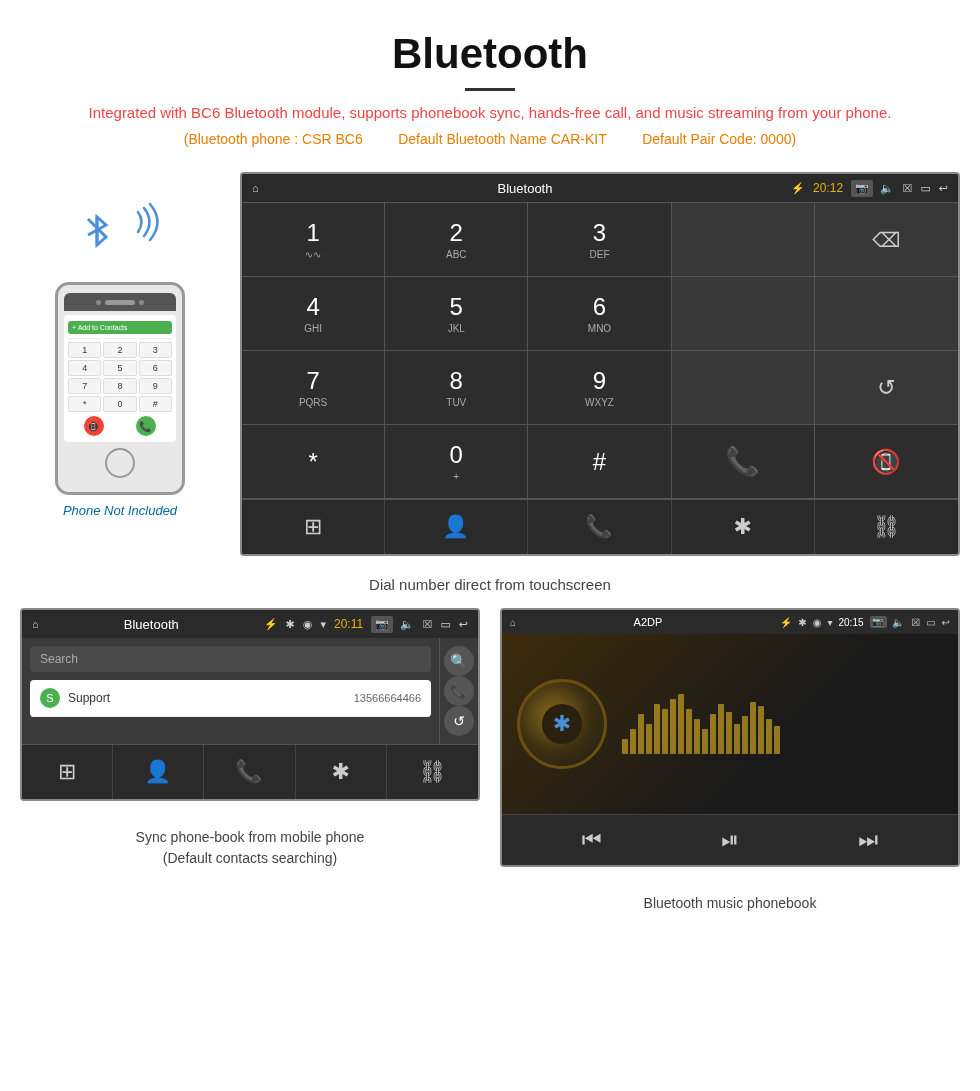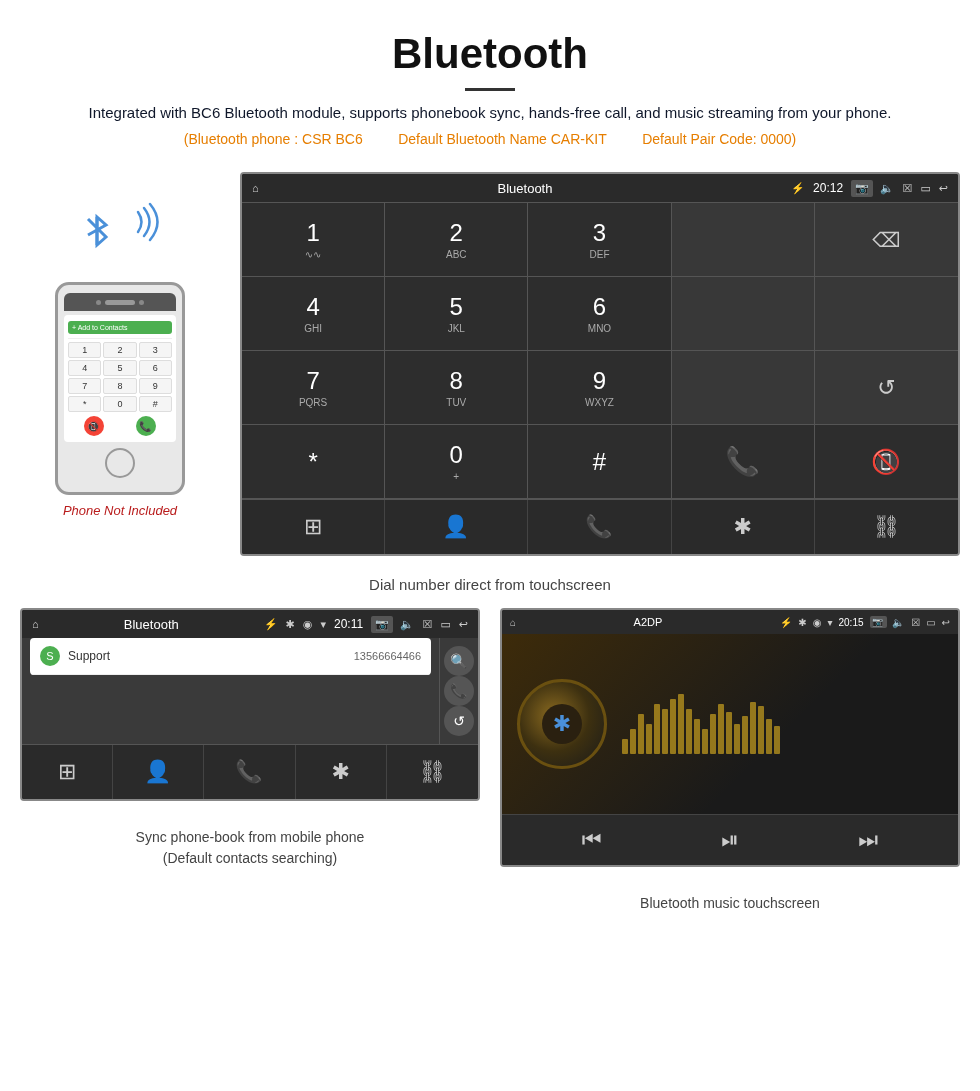--- a/index.html
+++ b/index.html
@@ -22,21 +22,21 @@
       color: #111;
     }
     .header-divider {
       width: 50px;
       height: 3px;
       background: #333;
       margin: 10px auto;
     }
     .header-desc {
       font-size: 15px;
-      color: #0f172a;
+      color: #ef4444;
       margin-top: 10px;
       line-height: 1.6;
     }
     .header-specs {
       font-size: 14px;
       color: #e67e00;
       margin-top: 6px;
     }
     .header-specs span { margin: 0 8px; }
 
@@ -121,21 +121,21 @@
       display: flex;
       align-items: center;
       justify-content: center;
       font-size: 10px;
     }
     .phone-call-green { background: #4caf50; color: white; }
     .phone-call-red { background: #f44336; color: white; }
 
     .phone-not-included {
       font-size: 13px;
-      color: #b91c1c;
+      color: #0369a1;
       text-align: center;
       margin-top: 8px;
       font-style: italic;
     }
 
     
     .android-screen {
       flex: 1;
       border: 2px solid #888;
       border-radius: 4px;
@@ -153,21 +153,21 @@
       color: #ccc;
       gap: 8px;
       height: 28px;
     }
     .status-bar-title {
       flex: 1;
       text-align: center;
       font-size: 13px;
       color: #fff;
     }
-    .status-time { color: #ffffff; font-size: 12px; }
+    .status-time { color: #eab308; font-size: 12px; }
 
     
     .dialpad-container {
       background: #2d2d2d;
       padding: 0;
     }
     .dialpad-grid {
       display: grid;
       grid-template-columns: 1fr 1fr 1fr 1fr 1fr;
       border-top: 1px solid #555;
@@ -579,20 +579,23 @@
         <span style="background:#555; padding:2px 4px; border-radius:2px;">📷</span>
         <span>🔈</span>
         <span>☒</span>
         <span>▭</span>
         <span>↩</span>
       </div>
 
       <div class="phonebook-layout">
         <div class="phonebook-main-area">
 
+          <div class="phonebook-search">
+            <span style="color:#aaa;">Search</span>
+          </div>
 
           <div class="phonebook-list">
             <div class="phonebook-item">
               <div class="phonebook-letter">S</div>
               <span class="phonebook-name">Support</span>
               <span class="phonebook-number">13566664466</span>
             </div>
           </div>
         </div>
 
@@ -668,17 +671,17 @@
         </div>
       </div>
 
       <div class="music-controls">
         <span class="music-control-btn">⏮</span>
         <span class="music-control-btn">⏯</span>
         <span class="music-control-btn">⏭</span>
       </div>
     </div>
     <div class="screen-caption">
-      <div>Bluetooth music touchscreen</div>
+      <div>Bluetooth music phonebook</div>
     </div>
   </div>
 
 </div>
 
 </body></html>

